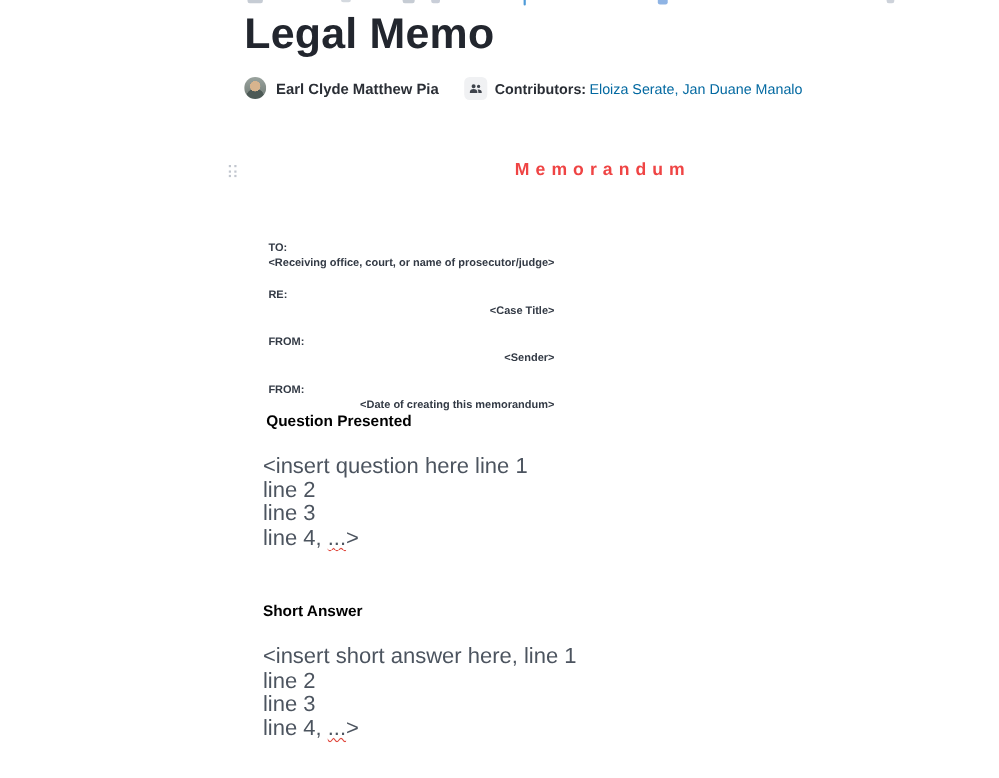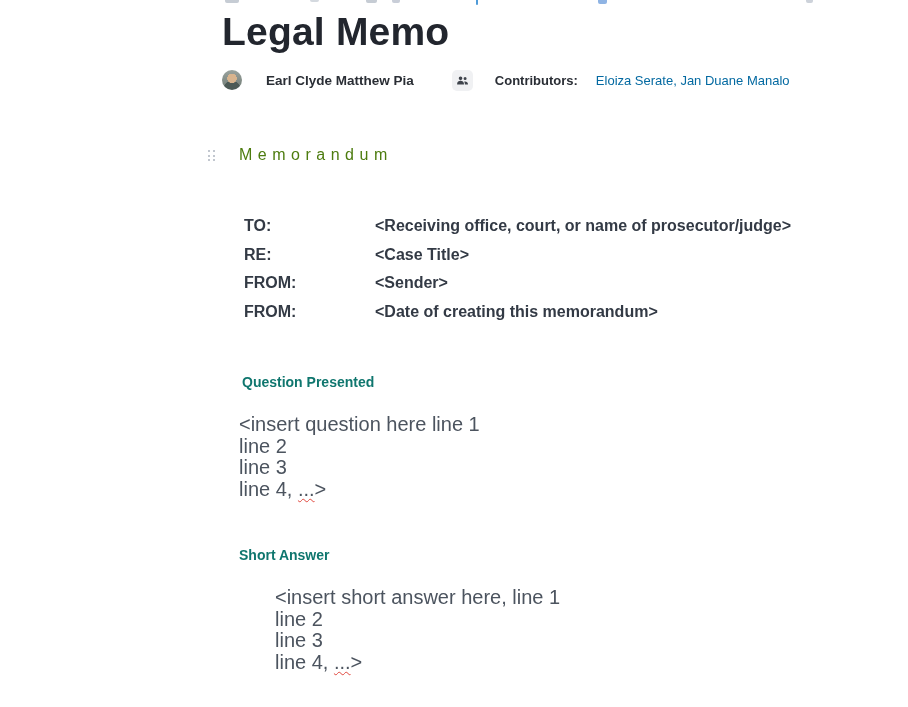--- a/index.html
+++ b/index.html
@@ -26,21 +26,21 @@
   .f7 { left: 806px; width: 7px;  height: 3px; background: #cdd2da; }
 
   .doc-title {
     position: absolute; left: 222px; top: 10px;
     font-size: 39px; font-weight: 700; letter-spacing: 0.2px;
     color: #22262e; line-height: 44px;
   }
 
   .meta-row {
     position: absolute; left: 222px; top: 69px;
-    display: flex; align-items: center; height: 22px; white-space: nowrap; gap: 15px;
+    display: flex; align-items: center; height: 22px; white-space: nowrap;
   }
   .avatar {
     width: 20px; height: 20px; border-radius: 50%;
     background:
       radial-gradient(circle at 50% 42%, #d8b48e 0 30%, rgba(216,180,142,0) 32%),
       radial-gradient(circle at 50% 95%, #4d5a56 0 38%, rgba(77,90,86,0) 40%),
       linear-gradient(180deg, #9aa39e 0%, #6f7a74 100%);
     flex: 0 0 auto;
   }
   .author-name {
@@ -62,41 +62,41 @@
 
   .drag-handle {
     position: absolute; left: 208px; top: 150px;
     display: grid; grid-template-columns: 2px 2px; grid-auto-rows: 2px;
     gap: 2.5px 3px; cursor: grab;
   }
   .drag-handle i { background: #c2c7cf; }
 
   .memo-heading {
     position: absolute; left: 239px; top: 144px; width: 618px;
-    font-size: 16px; font-weight: 400;
-    letter-spacing: 5.5px; color: #4d7c0f; line-height: 22px;
+    text-align: center; font-size: 16px; font-weight: 700;
+    letter-spacing: 5.5px; color: #ef4444; line-height: 22px;
   }
 
   .fields { position: absolute; left: 244px; top: 219px; }
-  .field-row { display: flex; margin-bottom: 14.5px; font-size: 16px; font-weight: 700; color: #333a45; line-height: 14.2px; }
+  .field-row { display: flex; margin-bottom: 14.5px; font-size: 10px; font-weight: 700; color: #333a45; line-height: 14.2px; flex-direction: column; }
   .field-label { width: 131px; flex: 0 0 auto; }
   .field-value { white-space: nowrap; text-align: right; }
 
   .sec-heading {
-    position: absolute; font-size: 14px; font-weight: 700; color: #0f766e; line-height: 15px;
+    position: absolute; font-size: 14px; font-weight: 700; color: #000000; line-height: 15px;
   }
   .qp-heading { left: 242px; top: 375px; }
   .sa-heading { left: 239px; top: 548px; text-align: center; }
 
   .sec-body {
     position: absolute; font-size: 20px; font-weight: 400; color: #4c545f;
     line-height: 21.7px; white-space: nowrap;
   }
   .qp-body { left: 239px; top: 414px; }
-  .sa-body { left: 239px; top: 587px; margin-left: 36px; }
+  .sa-body { left: 239px; top: 587px; }
 
   .squiggly {
     text-decoration: underline;
     text-decoration-style: wavy;
     text-decoration-color: #e0483e;
     text-decoration-thickness: 1px;
     text-underline-offset: 2px;
   }
 </style>
 </head>

